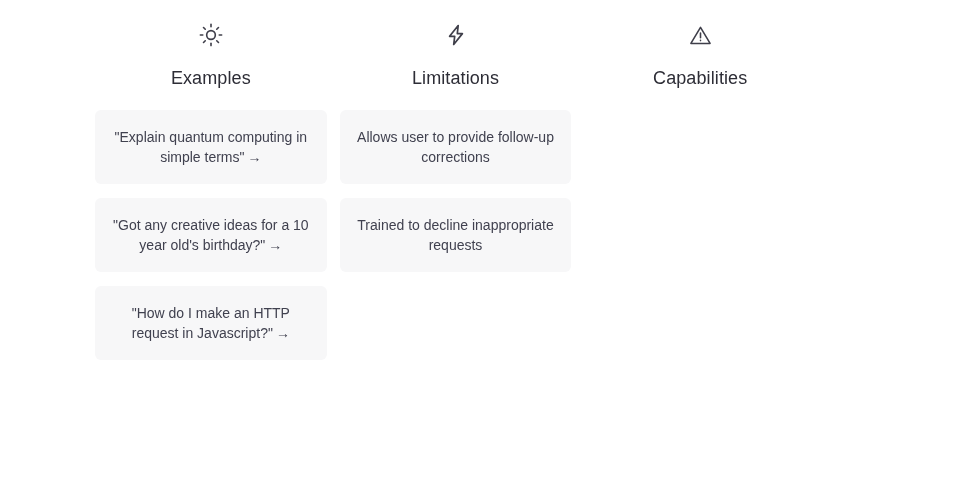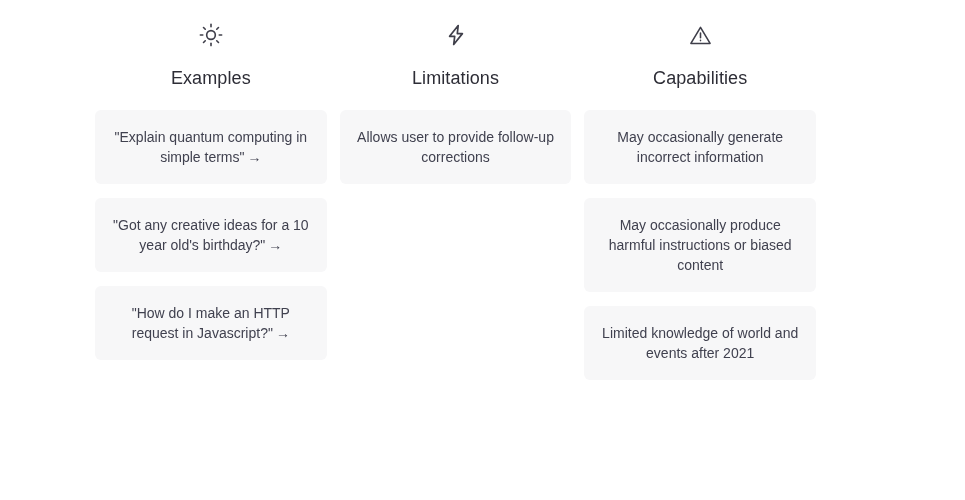--- a/index.html
+++ b/index.html
@@ -130,33 +130,29 @@
         <div class="col-head">
           <span class="col-icon">
             <svg width="24" height="24" viewBox="0 0 24 24" fill="none" stroke="currentColor" stroke-width="1.7" stroke-linecap="round" stroke-linejoin="round">
               <path d="M14.2 2.5 L5.6 13.3 h5.1 l-1.0 8.2 L18.4 10.6 h-5.1 z"></path>
             </svg>
           </span>
           <div class="col-title">Limitations</div>
         </div>
         <div class="cards">
           <div class="card"><span class="card-text">Allows user to provide follow-up corrections</span></div>
+          <div class="card"><span class="card-text">Trained to decline inappropriate requests</span></div>
         </div>
       </div>
       <div class="column">
         <div class="col-head">
           <span class="col-icon">
             <svg width="25" height="25" viewBox="0 0 24 24" fill="none" stroke="currentColor" stroke-width="1.5" stroke-linecap="round" stroke-linejoin="round">
               <path d="M12 4.2 L21.2 19.6 H2.8 Z"></path>
               <line x1="12" y1="9.6" x2="12" y2="14.2"></line>
               <line x1="12" y1="16.5" x2="12" y2="16.9"></line>
             </svg>
           </span>
           <div class="col-title">Capabilities</div>
         </div>
-        <div class="cards">
-          <div class="card"><span class="card-text">May occasionally generate incorrect information</span></div>
-          <div class="card"><span class="card-text">May occasionally produce harmful instructions or biased content</span></div>
-          <div class="card"><span class="card-text">Limited knowledge of world and events after 2021</span></div>
-        </div>
       </div>
     </div>
 </div>
 
 </body></html>

